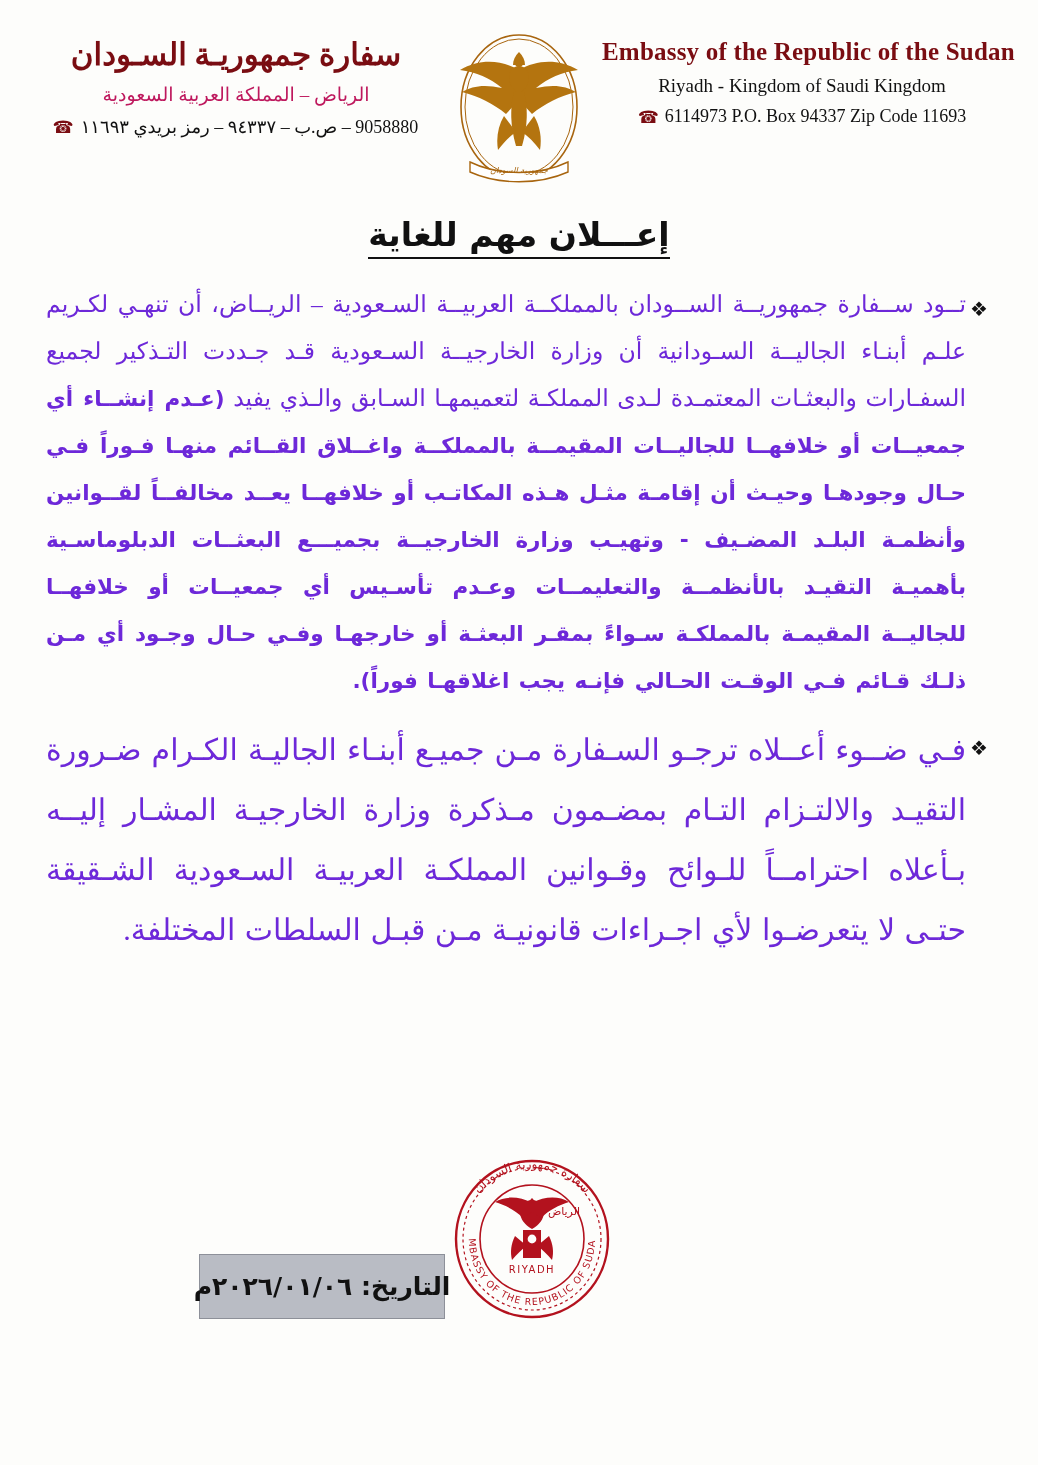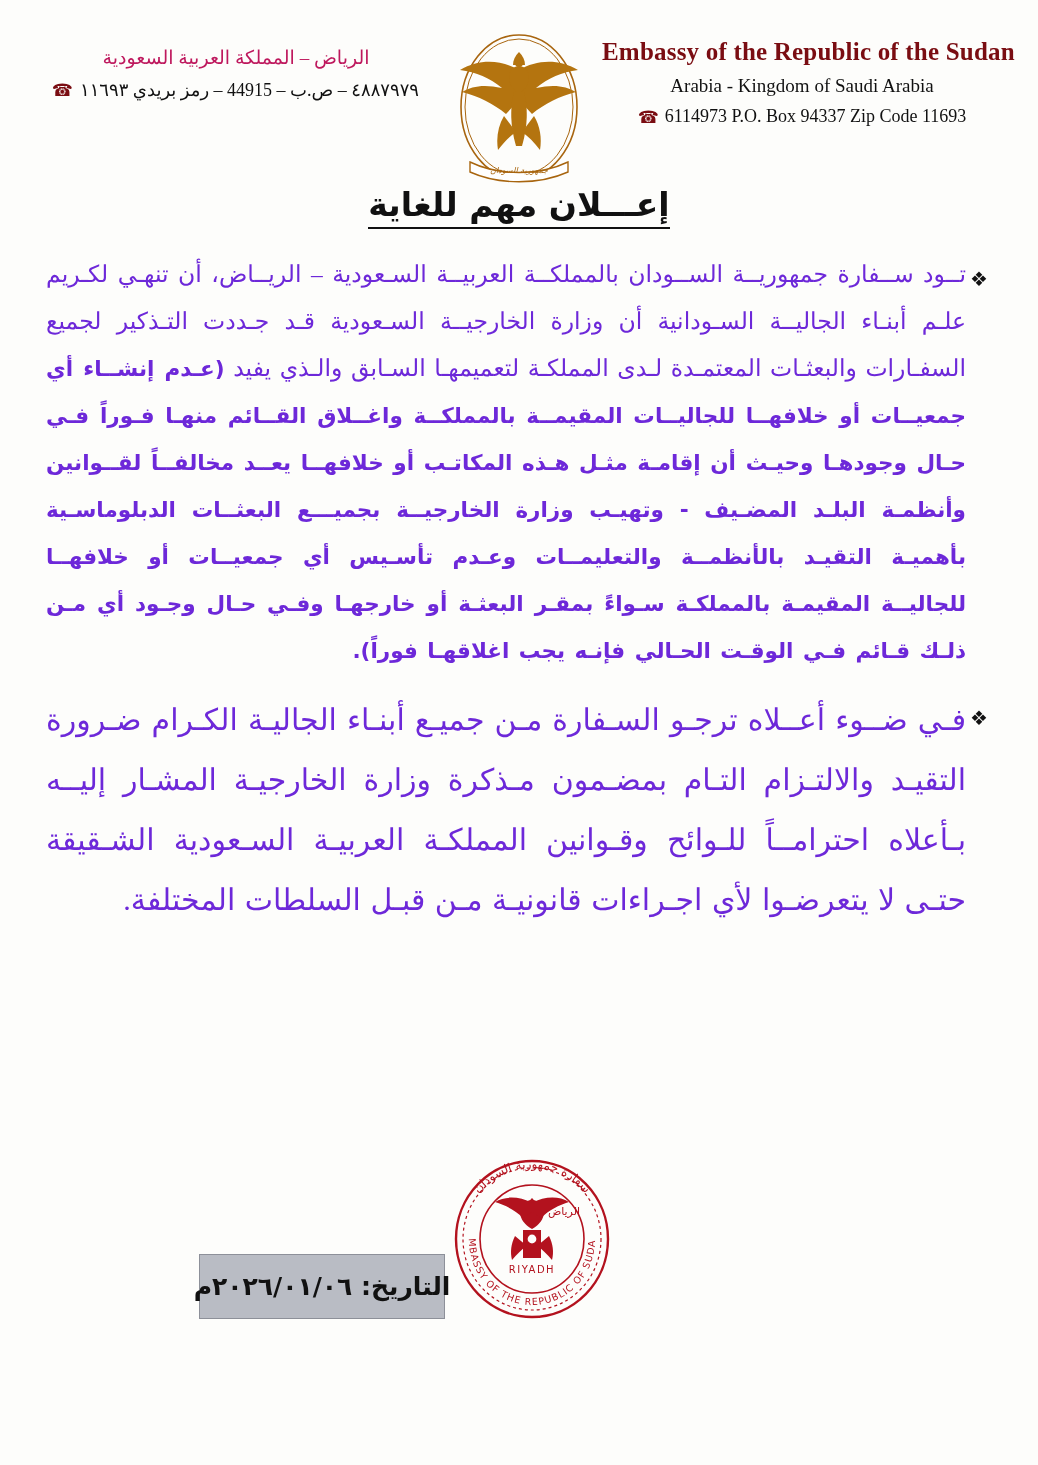--- a/index.html
+++ b/index.html
@@ -116,20 +116,21 @@
     height: 155px;
     position: relative;
     flex: 0 0 auto;
     margin-top: 4px;
     font-style: italic;
   }
 
   
   .doc-title {
     text-align: center;
+    margin-top: 30px;
     font-family: "DejaVu Sans", sans-serif;
     font-weight: bold;
     font-size: 33px;
     color: #111;
     letter-spacing: 1px;
   }
   .doc-title .underline {
     display: inline-block;
     border-bottom: 2px solid #111;
     padding-bottom: 3px;
@@ -214,21 +215,21 @@
 </style>
 </head>
 <body>
 
 <div class="page">
 
   <div class="header">
 
     <div class="header-side header-left">
       <div class="line1">Embassy of the Republic of the Sudan</div>
-      <div class="line2">Arabia  - Kingdom of Saudi Arabia</div>
+      <div class="line2">Riyadh  - Kingdom of Saudi Kingdom</div>
       <div class="line3">
         <span class="phone-icon">☎</span>
         <span>6114973 P.O. Box 94337 Zip Code 11693</span>
       </div>
     </div>
 
     <div class="emblem">
       <svg viewBox="0 0 150 155" width="150" height="155" aria-hidden="true">
         <g fill="none" stroke="#a8650f" stroke-width="1.6">
 
@@ -254,23 +255,24 @@
         </g>
 
         <g>
           <path d="M26 132 C55 146 95 146 124 132 L124 142 C95 155 55 155 26 142 Z" fill="#fff" stroke="#a8650f" stroke-width="1.4"></path>
           <text x="75" y="143" font-family="DejaVu Sans, sans-serif" font-size="8" fill="#a8650f" text-anchor="middle">جمهورية السودان</text>
         </g>
       </svg>
     </div>
 
     <div class="header-side header-right">
+      <div class="line1">سفارة جمهوريـة السـودان</div>
       <div class="line2">الرياض – المملكة العربية السعودية</div>
       <div class="line3">
-        <span>٤٨٨٧٩٧٩ – ص.ب – 44915 – رمز بريدي ١١٦٩٣</span>
+        <span>9058880 – ص.ب – ٩٤٣٣٧ – رمز بريدي ١١٦٩٣</span>
         <span class="phone-icon">☎</span>
       </div>
     </div>
   </div>
 
   <div class="doc-title">
     <span class="underline">إعـــلان مهم للغاية</span>
   </div>
 
   <div class="body-wrap">

